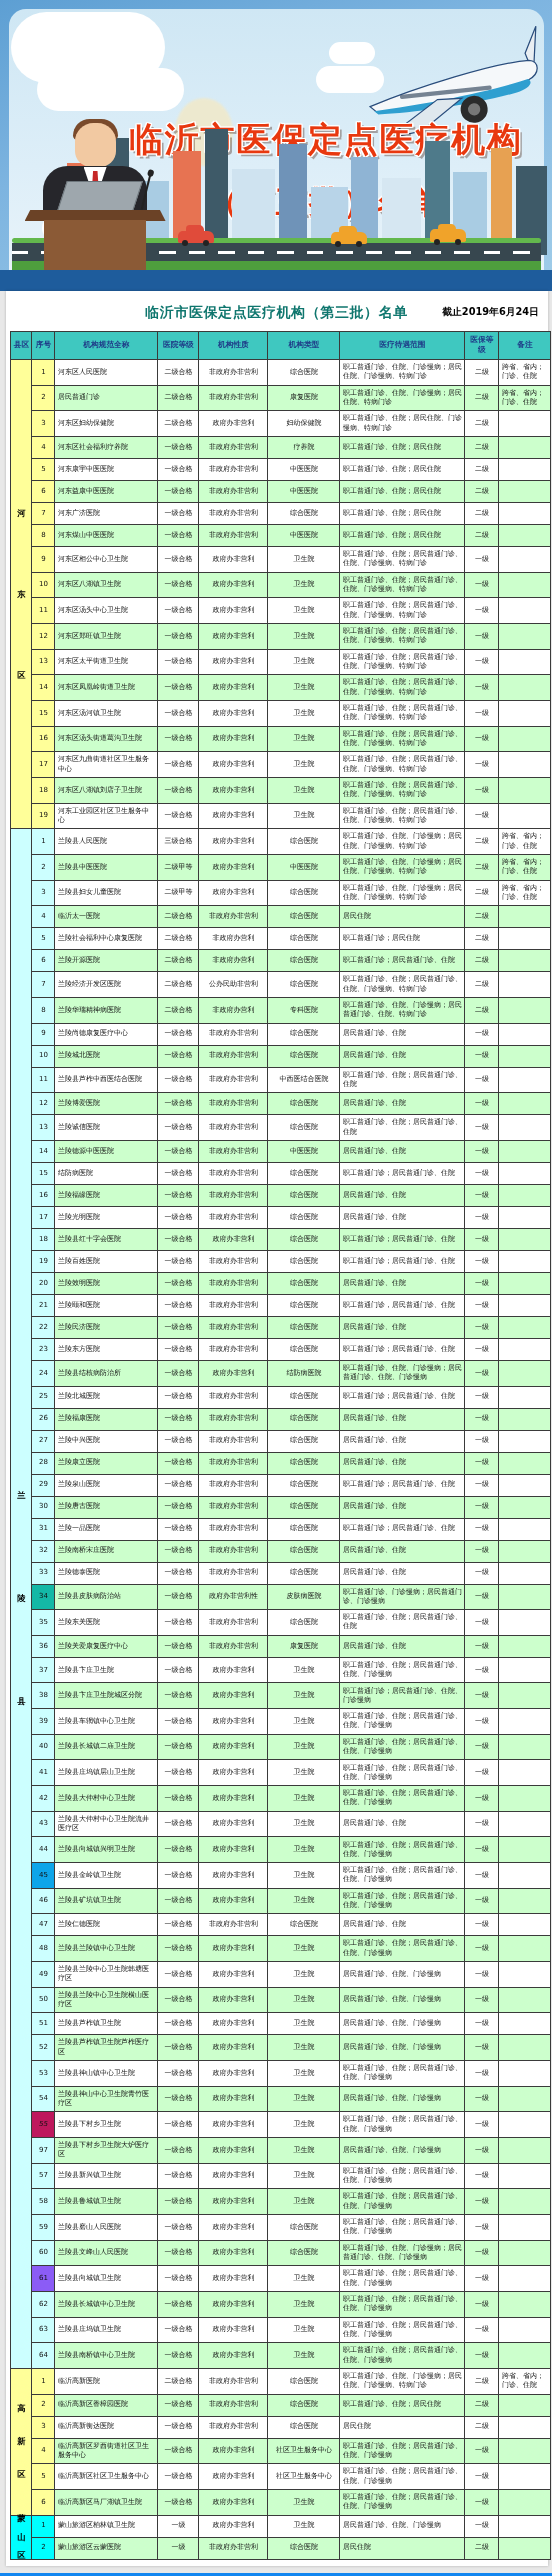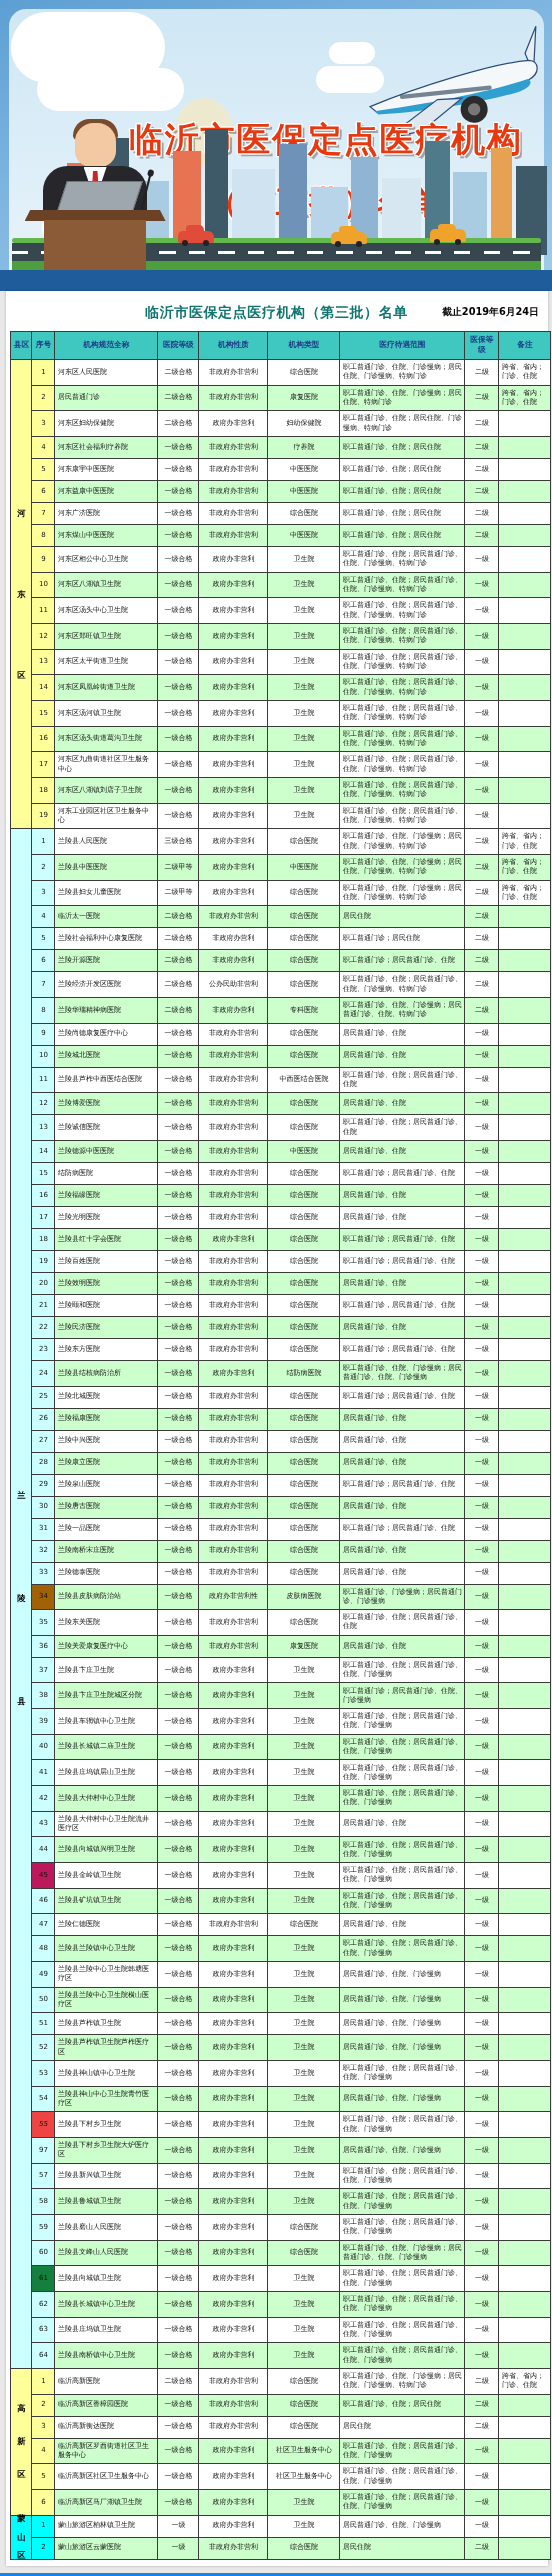--- a/index.html
+++ b/index.html
@@ -714,21 +714,21 @@
           <td class="c0" style="background: rgb(204, 255, 255);">33</td>
           <td class="c1">兰陵德泰医院</td>
           <td class="c2">一级合格</td>
           <td class="c3">非政府办非营利</td>
           <td class="c4">综合医院</td>
           <td class="c5">居民普通门诊、住院</td>
           <td class="c6">一级</td>
           <td class="c7"></td>
         </tr>
         <tr class="green">
-          <td class="c0" style="background: #a16207;">34</td>
+          <td class="c0" style="background: #14b8a6;">34</td>
           <td class="c1">兰陵县皮肤病防治站</td>
           <td class="c2">一级合格</td>
           <td class="c3">政府办非营利性</td>
           <td class="c4">皮肤病医院</td>
           <td class="c5">职工普通门诊、门诊慢病；居民普通门诊、门诊慢病</td>
           <td class="c6">一级</td>
           <td class="c7"></td>
         </tr>
         <tr class="white">
           <td class="c0" style="background: rgb(204, 255, 255);">35</td>
@@ -824,21 +824,21 @@
           <td class="c0" style="background: rgb(204, 255, 255);">44</td>
           <td class="c1">兰陵县向城镇兴明卫生院</td>
           <td class="c2">一级合格</td>
           <td class="c3">政府办非营利</td>
           <td class="c4">卫生院</td>
           <td class="c5">职工普通门诊、住院；居民普通门诊、住院、门诊慢病</td>
           <td class="c6">一级</td>
           <td class="c7"></td>
         </tr>
         <tr class="white">
-          <td class="c0" style="background: #be185d; margin-left: 28px;">45</td>
+          <td class="c0" style="background: #0ea5e9; margin-left: 28px;">45</td>
           <td class="c1">兰陵县金岭镇卫生院</td>
           <td class="c2">一级合格</td>
           <td class="c3">政府办非营利</td>
           <td class="c4">卫生院</td>
           <td class="c5">职工普通门诊、住院；居民普通门诊、住院、门诊慢病</td>
           <td class="c6">一级</td>
           <td class="c7"></td>
         </tr>
         <tr class="green">
           <td class="c0" style="background: rgb(204, 255, 255);">46</td>
@@ -924,21 +924,21 @@
           <td class="c0" style="background: rgb(204, 255, 255);">54</td>
           <td class="c1">兰陵县神山中心卫生院青竹医疗区</td>
           <td class="c2">一级合格</td>
           <td class="c3">政府办非营利</td>
           <td class="c4">卫生院</td>
           <td class="c5">居民普通门诊、住院、门诊慢病</td>
           <td class="c6">一级</td>
           <td class="c7"></td>
         </tr>
         <tr class="white">
-          <td class="c0" style="background: #ef4444; font-style: italic;">55</td>
+          <td class="c0" style="background: #be185d; font-style: italic;">55</td>
           <td class="c1">兰陵县下村乡卫生院</td>
           <td class="c2">一级合格</td>
           <td class="c3">政府办非营利</td>
           <td class="c4">卫生院</td>
           <td class="c5">职工普通门诊、住院；居民普通门诊、住院、门诊慢病</td>
           <td class="c6">一级</td>
           <td class="c7"></td>
         </tr>
         <tr class="green">
           <td class="c0" style="background: rgb(204, 255, 255);">97</td>
@@ -984,21 +984,21 @@
           <td class="c0" style="background: rgb(204, 255, 255);">60</td>
           <td class="c1">兰陵县文峰山人民医院</td>
           <td class="c2">一级合格</td>
           <td class="c3">政府办非营利</td>
           <td class="c4">综合医院</td>
           <td class="c5">职工普通门诊、住院、门诊慢病；居民普通门诊、住院、门诊慢病</td>
           <td class="c6">一级</td>
           <td class="c7"></td>
         </tr>
         <tr class="white">
-          <td class="c0" style="background: #15803d;">61</td>
+          <td class="c0" style="background: #8b5cf6;">61</td>
           <td class="c1">兰陵县向城镇卫生院</td>
           <td class="c2">一级合格</td>
           <td class="c3">政府办非营利</td>
           <td class="c4">卫生院</td>
           <td class="c5">职工普通门诊、住院；居民普通门诊、住院、门诊慢病</td>
           <td class="c6">一级</td>
           <td class="c7"></td>
         </tr>
         <tr class="green">
           <td class="c0" style="background: rgb(204, 255, 255);">62</td>

